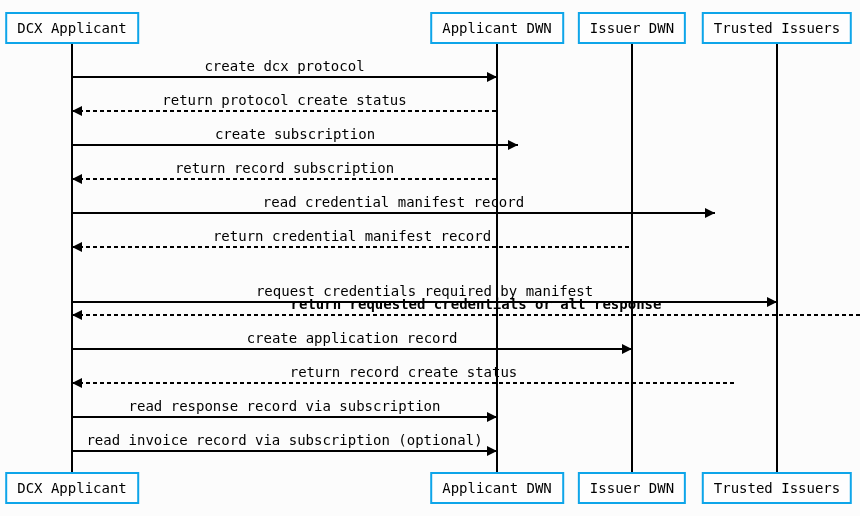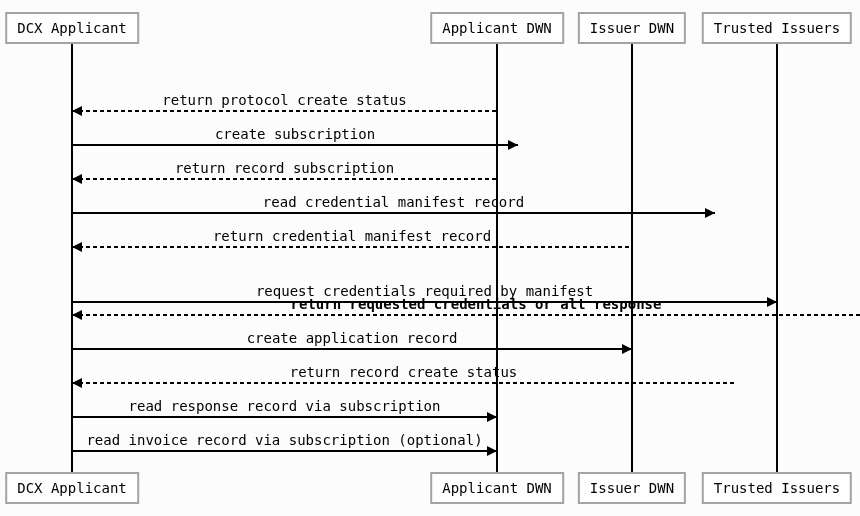--- a/index.html
+++ b/index.html
@@ -15,21 +15,21 @@
     overflow: hidden;
   }
   .pbox {
     position: absolute;
     height: 32px;
     transform: translateX(-50%);
     display: flex;
     align-items: center;
     justify-content: center;
     padding: 0 10px;
-    border: 2px solid #a3a3a3;
+    border: 2px solid #0ea5e9;
     background: #fefefe;
     font-size: 14px;
     color: #000;
     white-space: nowrap;
     box-sizing: border-box;
     z-index: 3;
   }
   .lifeline {
     position: absolute;
     width: 2px;
@@ -80,20 +80,25 @@
     <div class="pbox" style="left: 72px; top: 472px;">DCX Applicant</div>
     <div class="lifeline" style="left: 496px; top: 44px; height: 428px;"></div>
     <div class="pbox" style="left: 497px; top: 12px;">Applicant DWN</div>
     <div class="pbox" style="left: 497px; top: 472px;">Applicant DWN</div>
     <div class="lifeline" style="left: 631px; top: 44px; height: 428px;"></div>
     <div class="pbox" style="left: 632px; top: 12px;">Issuer DWN</div>
     <div class="pbox" style="left: 632px; top: 472px;">Issuer DWN</div>
     <div class="lifeline" style="left: 776px; top: 44px; height: 428px;"></div>
     <div class="pbox" style="left: 777px; top: 12px;">Trusted Issuers</div>
     <div class="pbox" style="left: 777px; top: 472px;">Trusted Issuers</div>
+    <div class="msg" style="left: 72px; width: 425px; top: 57px;">
+      <div class="msg-label">create dcx protocol</div>
+      <div class="msg-line solid"></div>
+      <div class="arrowhead right"></div>
+    </div>
     <div class="msg" style="left: 72px; width: 425px; top: 91px;">
       <div class="msg-label">return protocol create status</div>
       <div class="msg-line dashed"></div>
       <div class="arrowhead left"></div>
     </div>
     <div class="msg" style="left: 72px; width: 446px; top: 125px;">
       <div class="msg-label">create subscription</div>
       <div class="msg-line solid"></div>
       <div class="arrowhead right"></div>
     </div>

